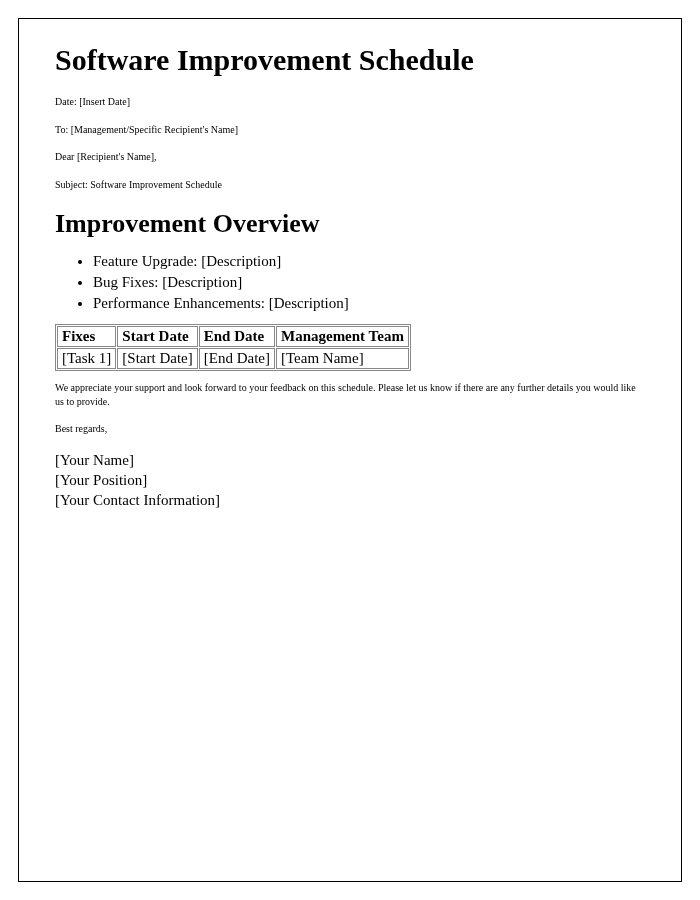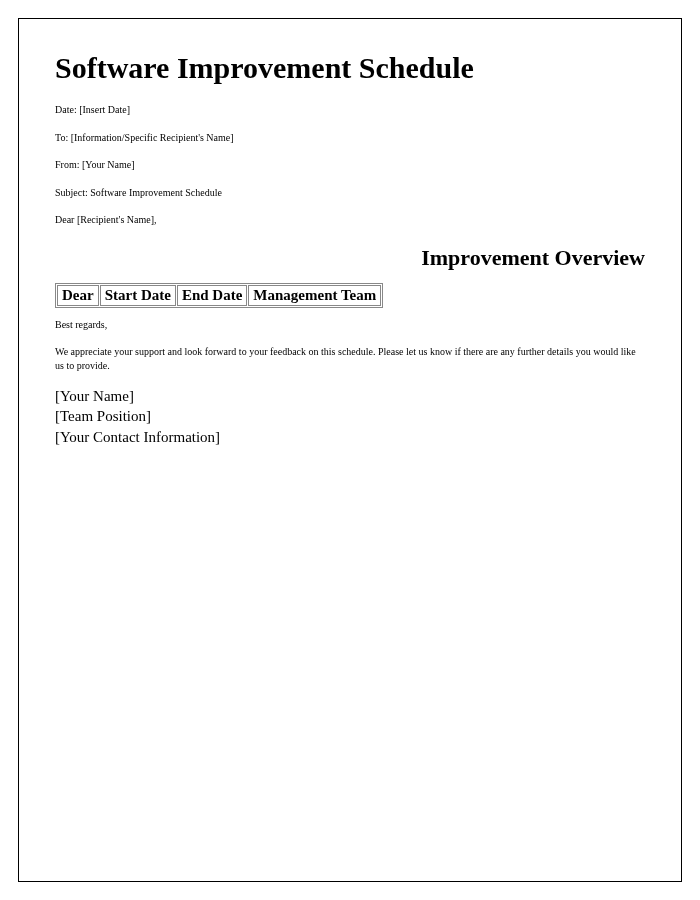--- a/index.html
+++ b/index.html
@@ -9,34 +9,33 @@
     }
     body {
       font-family: "Times New Roman", Times, serif;
       background: #fff;
       width: 700px;
       height: 900px;
       padding: 18px;
     }
     .page {
       border: 1px solid #000;
-      padding: 32px 36px;
+      padding: 24px 36px;
       height: 100%;
     }
     h1 {
       font-size: 30px;
       font-weight: bold;
       margin-bottom: 18px;
     }
     h2 {
-      font-size: 22px;
+      font-size: 26px;
       font-weight: bold;
       margin-top: 18px;
       margin-bottom: 12px;
-      text-align: right;
     }
     p {
       font-size: 10px;
       margin-bottom: 14px;
       line-height: 1.35;
     }
     ul {
       padding-left: 38px;
       margin-bottom: 10px;
     }
@@ -66,49 +65,59 @@
   </style>
 </head>
 <body>
 
 <div class="page">
 
   <h1>Software Improvement Schedule</h1>
 
   <p><span>Date: </span><span>[Insert Date]</span></p>
 
-  <p><span>To: </span><span>[Information/Specific Recipient's Name]</span></p>
+  <p><span>To: </span><span>[Management/Specific Recipient's Name]</span></p>
 
-  <p><span>From: </span><span>[Your Name]</span></p>
+
+  <p>Dear [Recipient's Name],</p>
 
   <p><span>Subject: </span><span>Software Improvement Schedule</span></p>
-
-  <p>Dear [Recipient's Name],</p>
 
 
   <h2>Improvement Overview</h2>
 
+  <ul>
+    <li>Feature Upgrade: [Description]</li>
+    <li>Bug Fixes: [Description]</li>
+    <li>Performance Enhancements: [Description]</li>
+  </ul>
 
 
   <table>
     <tbody>
         <tr>
-      <th>Dear</th>
+      <th>Fixes</th>
       <th>Start Date</th>
       <th>End Date</th>
       <th>Management Team</th>
+    </tr>
+    <tr>
+      <td>[Task 1]</td>
+      <td>[Start Date]</td>
+      <td>[End Date]</td>
+      <td>[Team Name]</td>
     </tr>
   </tbody>
     </table>
 
 
 
+  <p>We appreciate your support and look forward to your feedback on this schedule. Please let us know if there are any further details you would like us to provide.</p>
+
   <p>Best regards,</p>
-
-  <p>We appreciate your support and look forward to your feedback on this schedule. Please let us know if there are any further details you would like us to provide.</p>
 
   <div class="sig-block">
     <div>[Your Name]</div>
-    <div>[Team Position]</div>
+    <div>[Your Position]</div>
     <div>[Your Contact Information]</div>
   </div>
 
 </div>
 
 </body></html>

